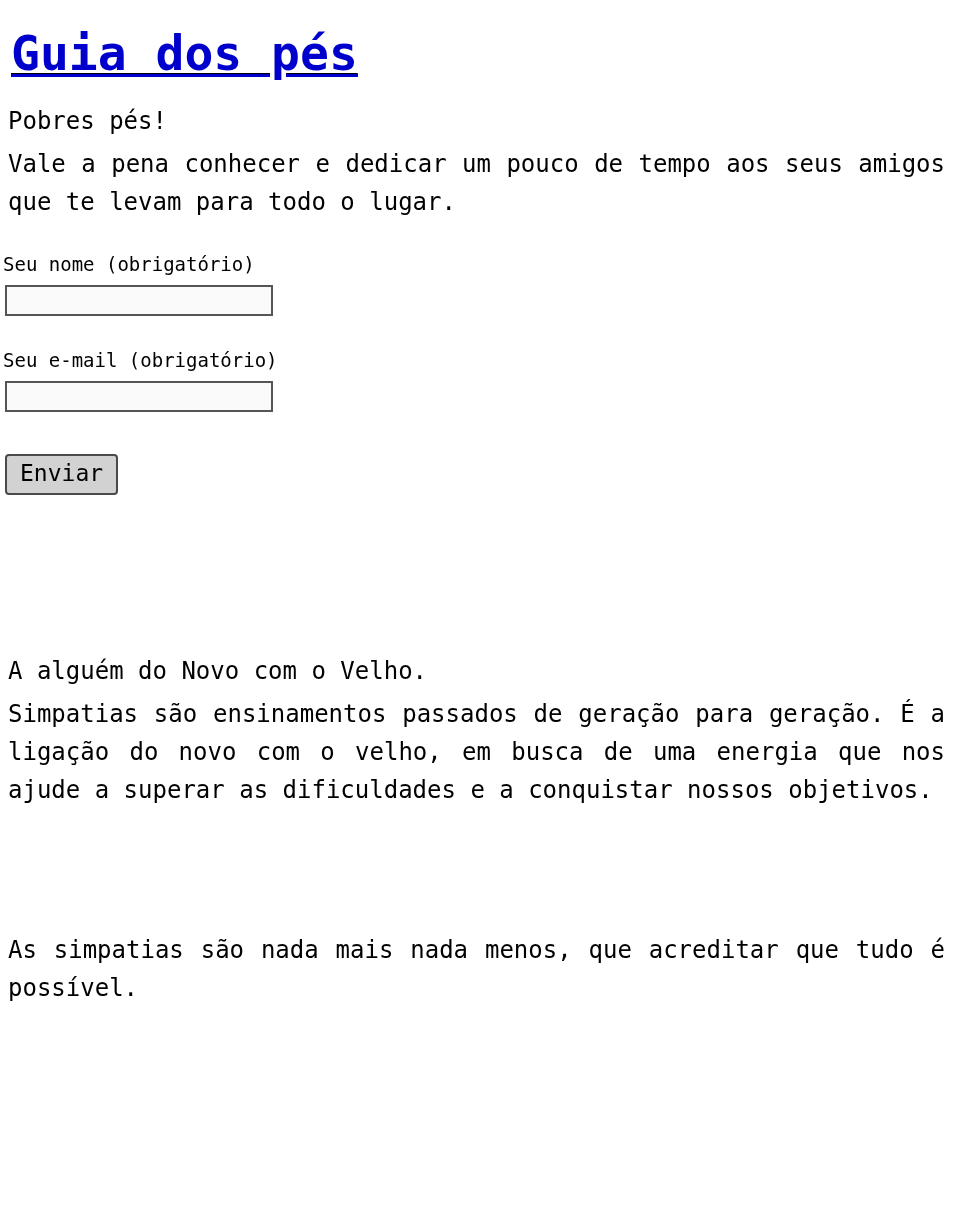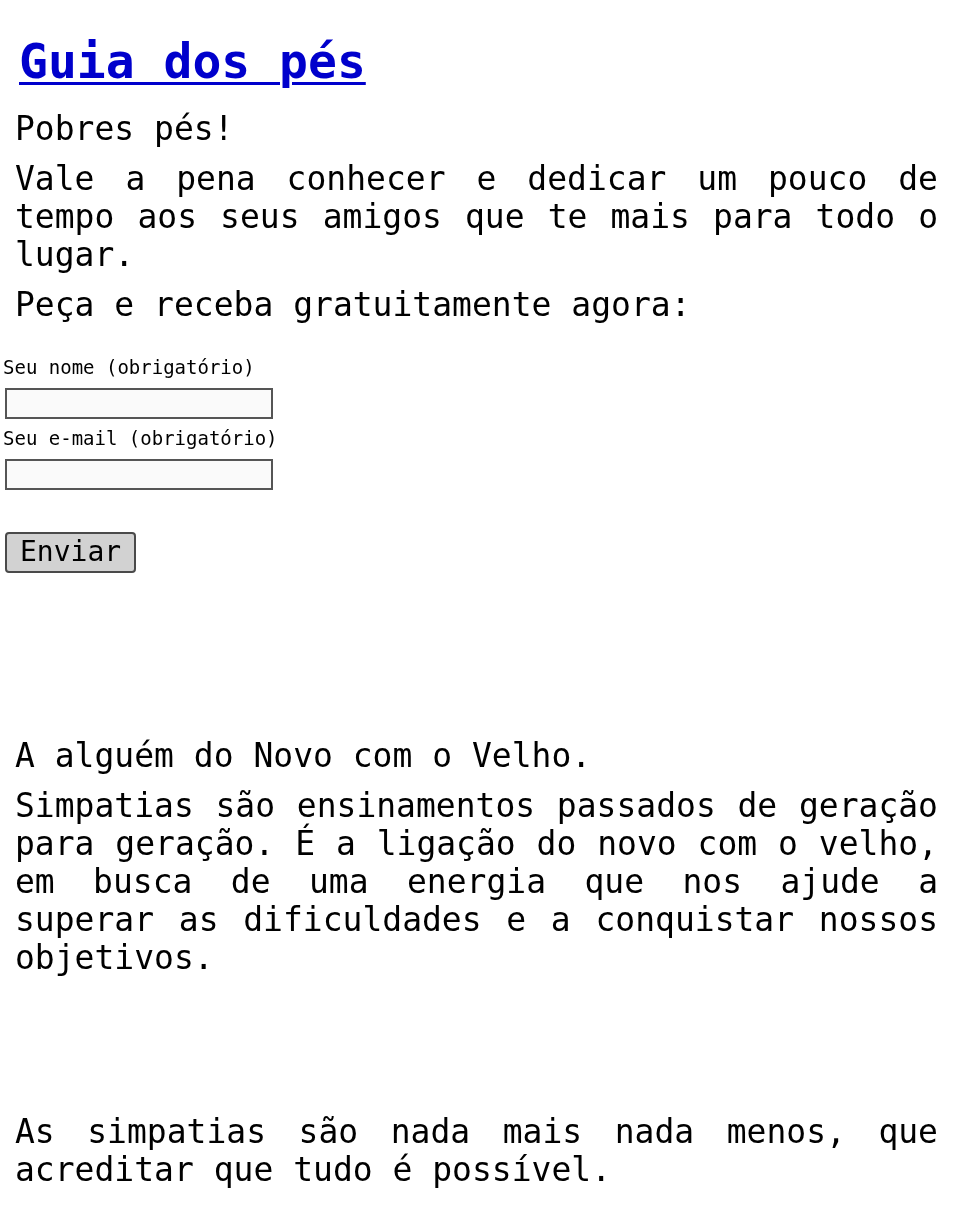--- a/index.html
+++ b/index.html
@@ -16,40 +16,41 @@
     position: relative;
   }
   .page {
     width: 960px;
     padding: 0;
     box-sizing: border-box;
   }
 
   
   .site-title {
-    margin: 16px;
+    margin: 8px;
     padding: 16px 0 0 3px;
     font-size: 48px;
     line-height: 58px;
     font-weight: bold;
     letter-spacing: 0px;
+    text-decoration: underline;
   }
   .site-title .title-link {
     color: #0000cc;
     text-decoration: underline;
     text-decoration-thickness: 3px;
     text-underline-offset: 4px;
     cursor: pointer;
   }
 
   
   .copy {
-    margin: 12px;
+    margin: 5px;
     padding: 0 10px 0 3px;
-    font-size: 33px;
+    font-size: 24px;
     line-height: 38px;
     text-align: justify;
     text-justify: inter-word;
     word-spacing: 0px;
   }
   .copy.first {
     margin-top: 20px;
   }
   .copy .line {
     display: block;
@@ -61,21 +62,21 @@
     padding: 0 0 0 3px;
   }
   .field-label {
     font-size: 19px;
     line-height: 38px;
     display: block;
     margin: 0;
     padding: 0;
   }
   .label-name   { margin-top: 24px; }
-  .label-email  { }
+  .label-email  { margin-top: 25px; }
 
   .text-input {
     display: block;
     box-sizing: border-box;
     width: 268px;
     height: 31px;
     margin: 2px 0 0 2px;
     padding: 2px 4px;
     border: 2px solid #555555;
     background: #fafafa;
@@ -88,21 +89,21 @@
 
   .submit-button {
     display: inline-block;
     box-sizing: border-box;
     margin: 42px 0 0 2px;
     padding: 4px 13px 6px 13px;
     border: 2px solid #4a4a4a;
     border-radius: 4px;
     background: #d2d2d2;
     font-family: "DejaVu Sans Mono", "Liberation Mono", monospace;
-    font-size: 28px;
+    font-size: 23px;
     line-height: 27px;
     color: #000000;
     cursor: pointer;
   }
 
   
   .section-gap-large { height: 152px; }
   .section-gap-medium { height: 112px; }
 </style>
 </head>
@@ -114,26 +115,23 @@
     <span class="title-link">Guia dos pés</span>
   </h1>
 
   <div class="copy first">
     <span class="line">Pobres pés!</span>
   </div>
 
 
 
   <div class="copy">
-    <span>Vale a pena conhecer e dedicar um pouco de tempo aos seus amigos que te mais para todo o lugar.</span>
+    <span>Vale a pena conhecer e dedicar um pouco de tempo aos seus amigos que te levam para todo o lugar.</span>
   </div>
 
-  <div class="copy">
-    <span class="line">Peça e receba gratuitamente agora:</span>
-  </div>
 
   <form class="signup-form">
     <label class="field-label label-name">Seu nome (obrigatório)</label>
     <input class="text-input" type="text" placeholder="" style="">
 
     <label class="field-label label-email">Seu e-mail (obrigatório)</label>
     <input class="text-input" type="text" placeholder="" style="">
 
     <button class="submit-button" type="submit">Enviar</button>
   </form>

